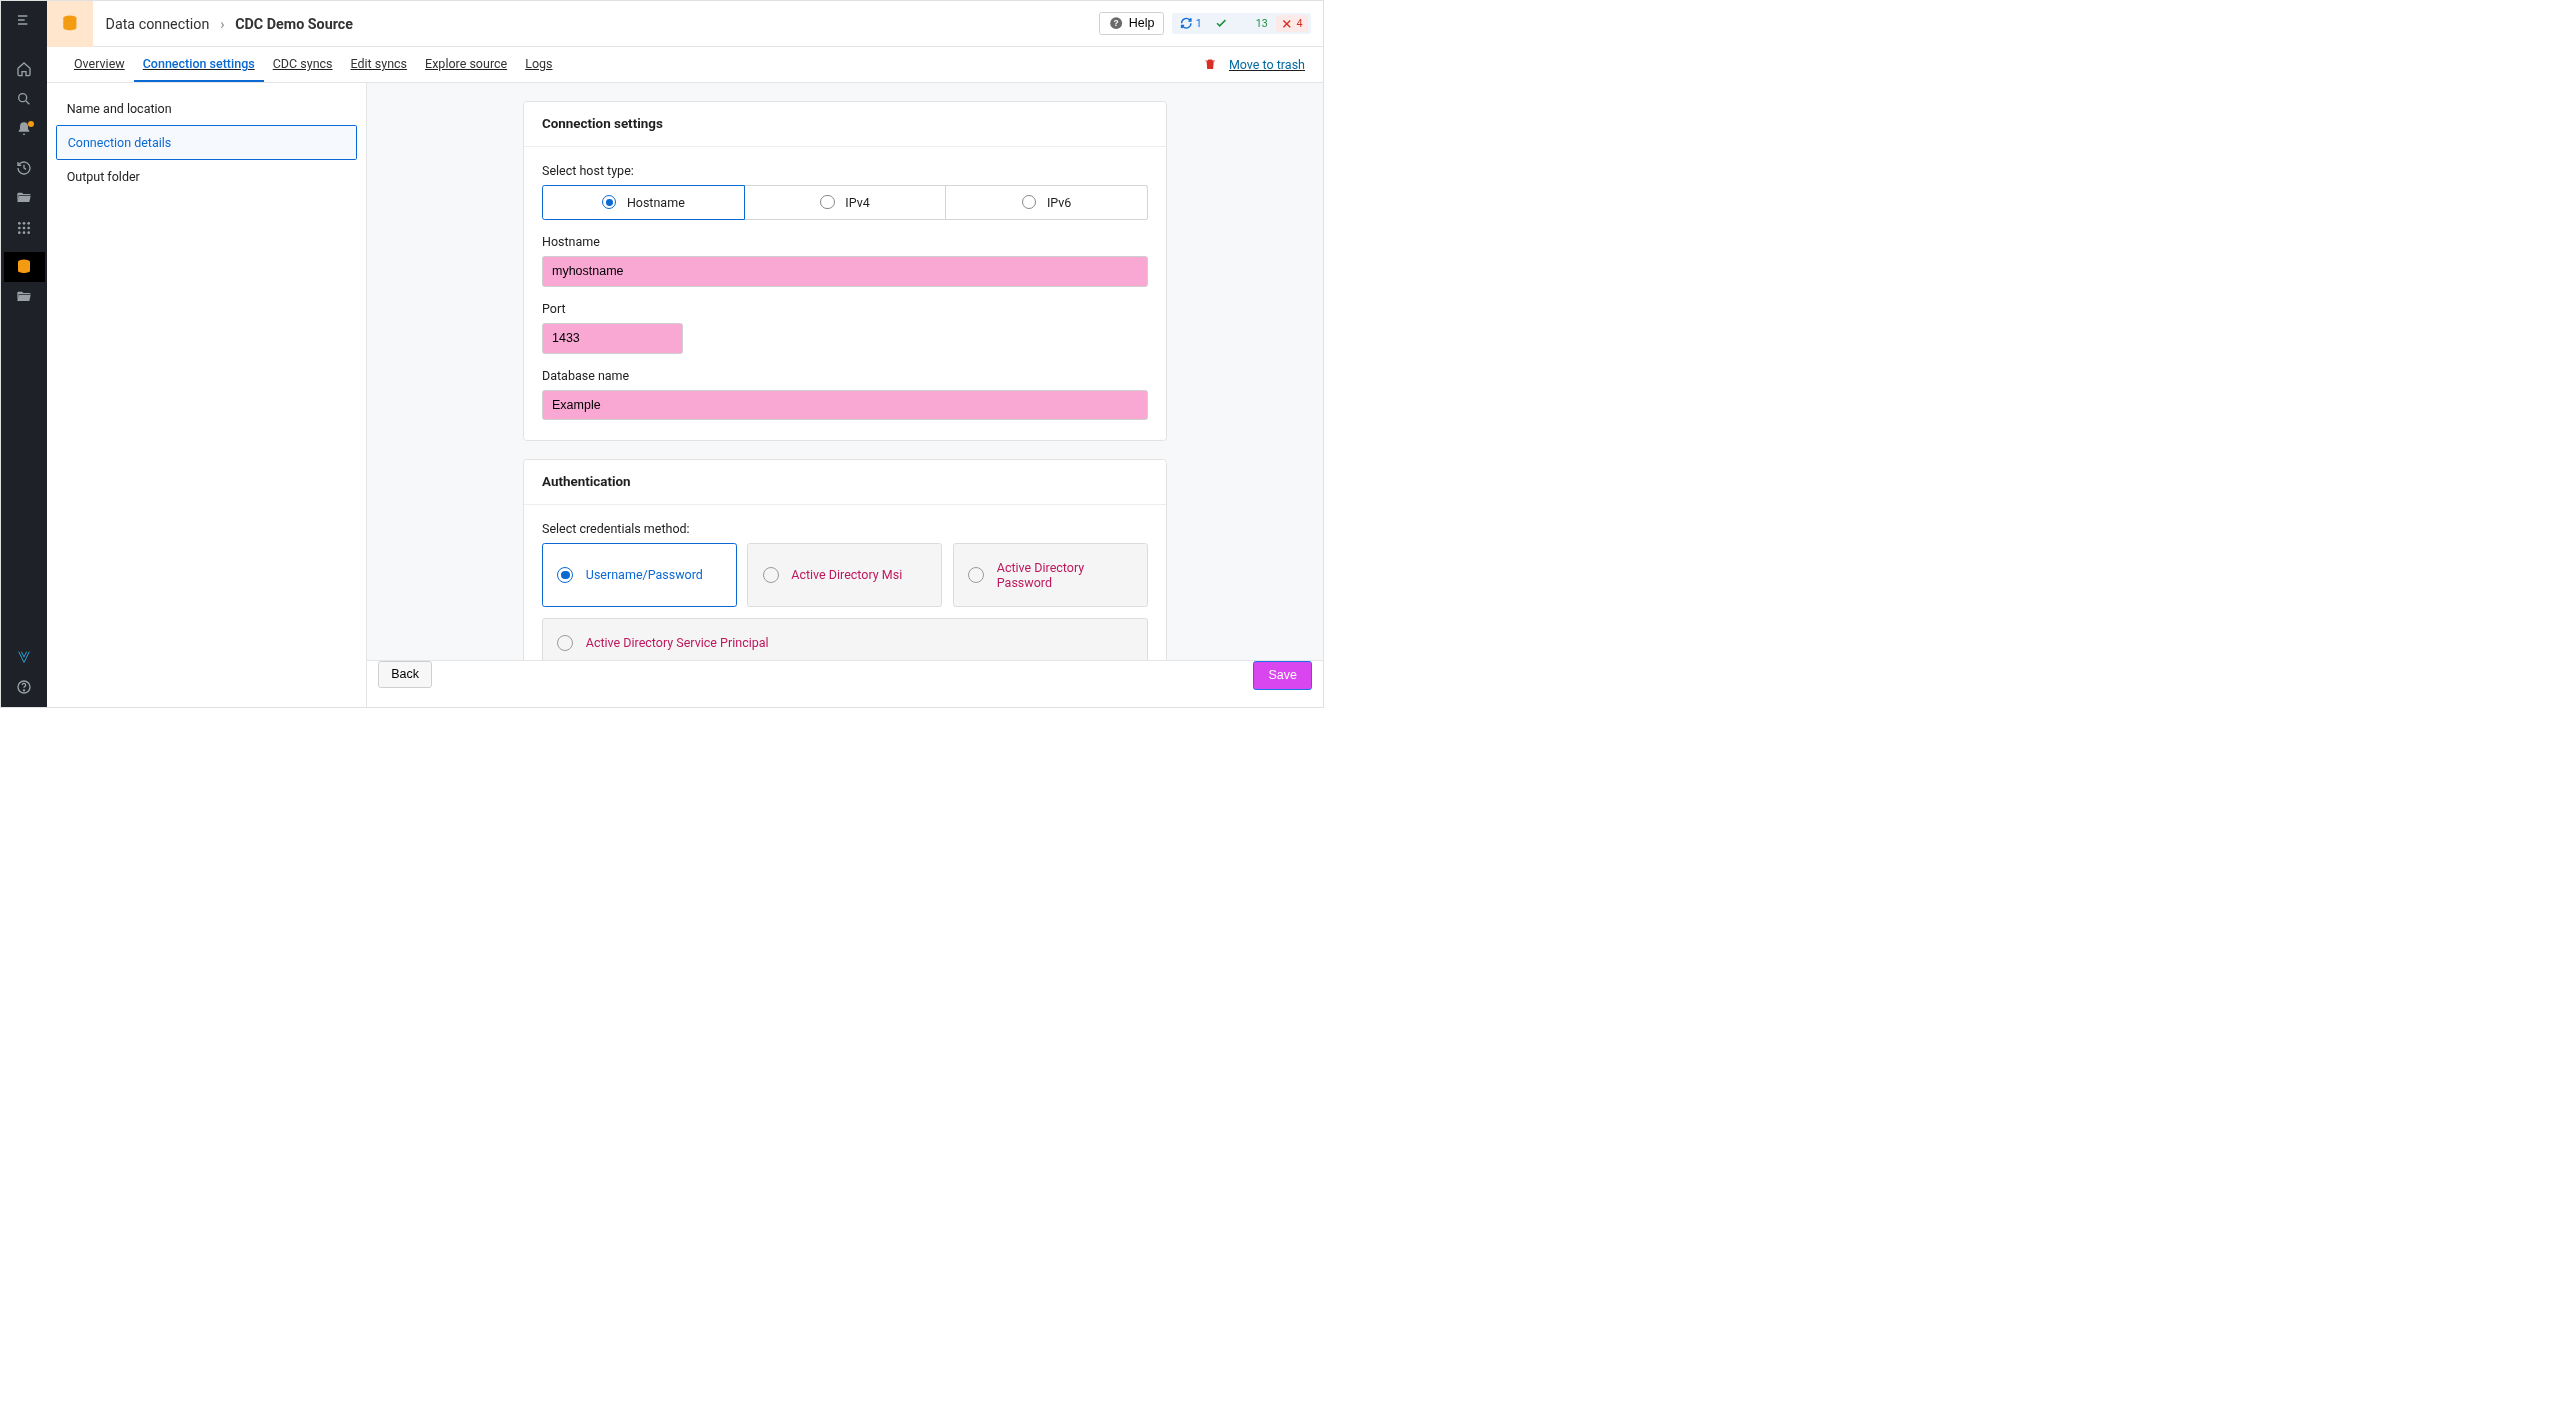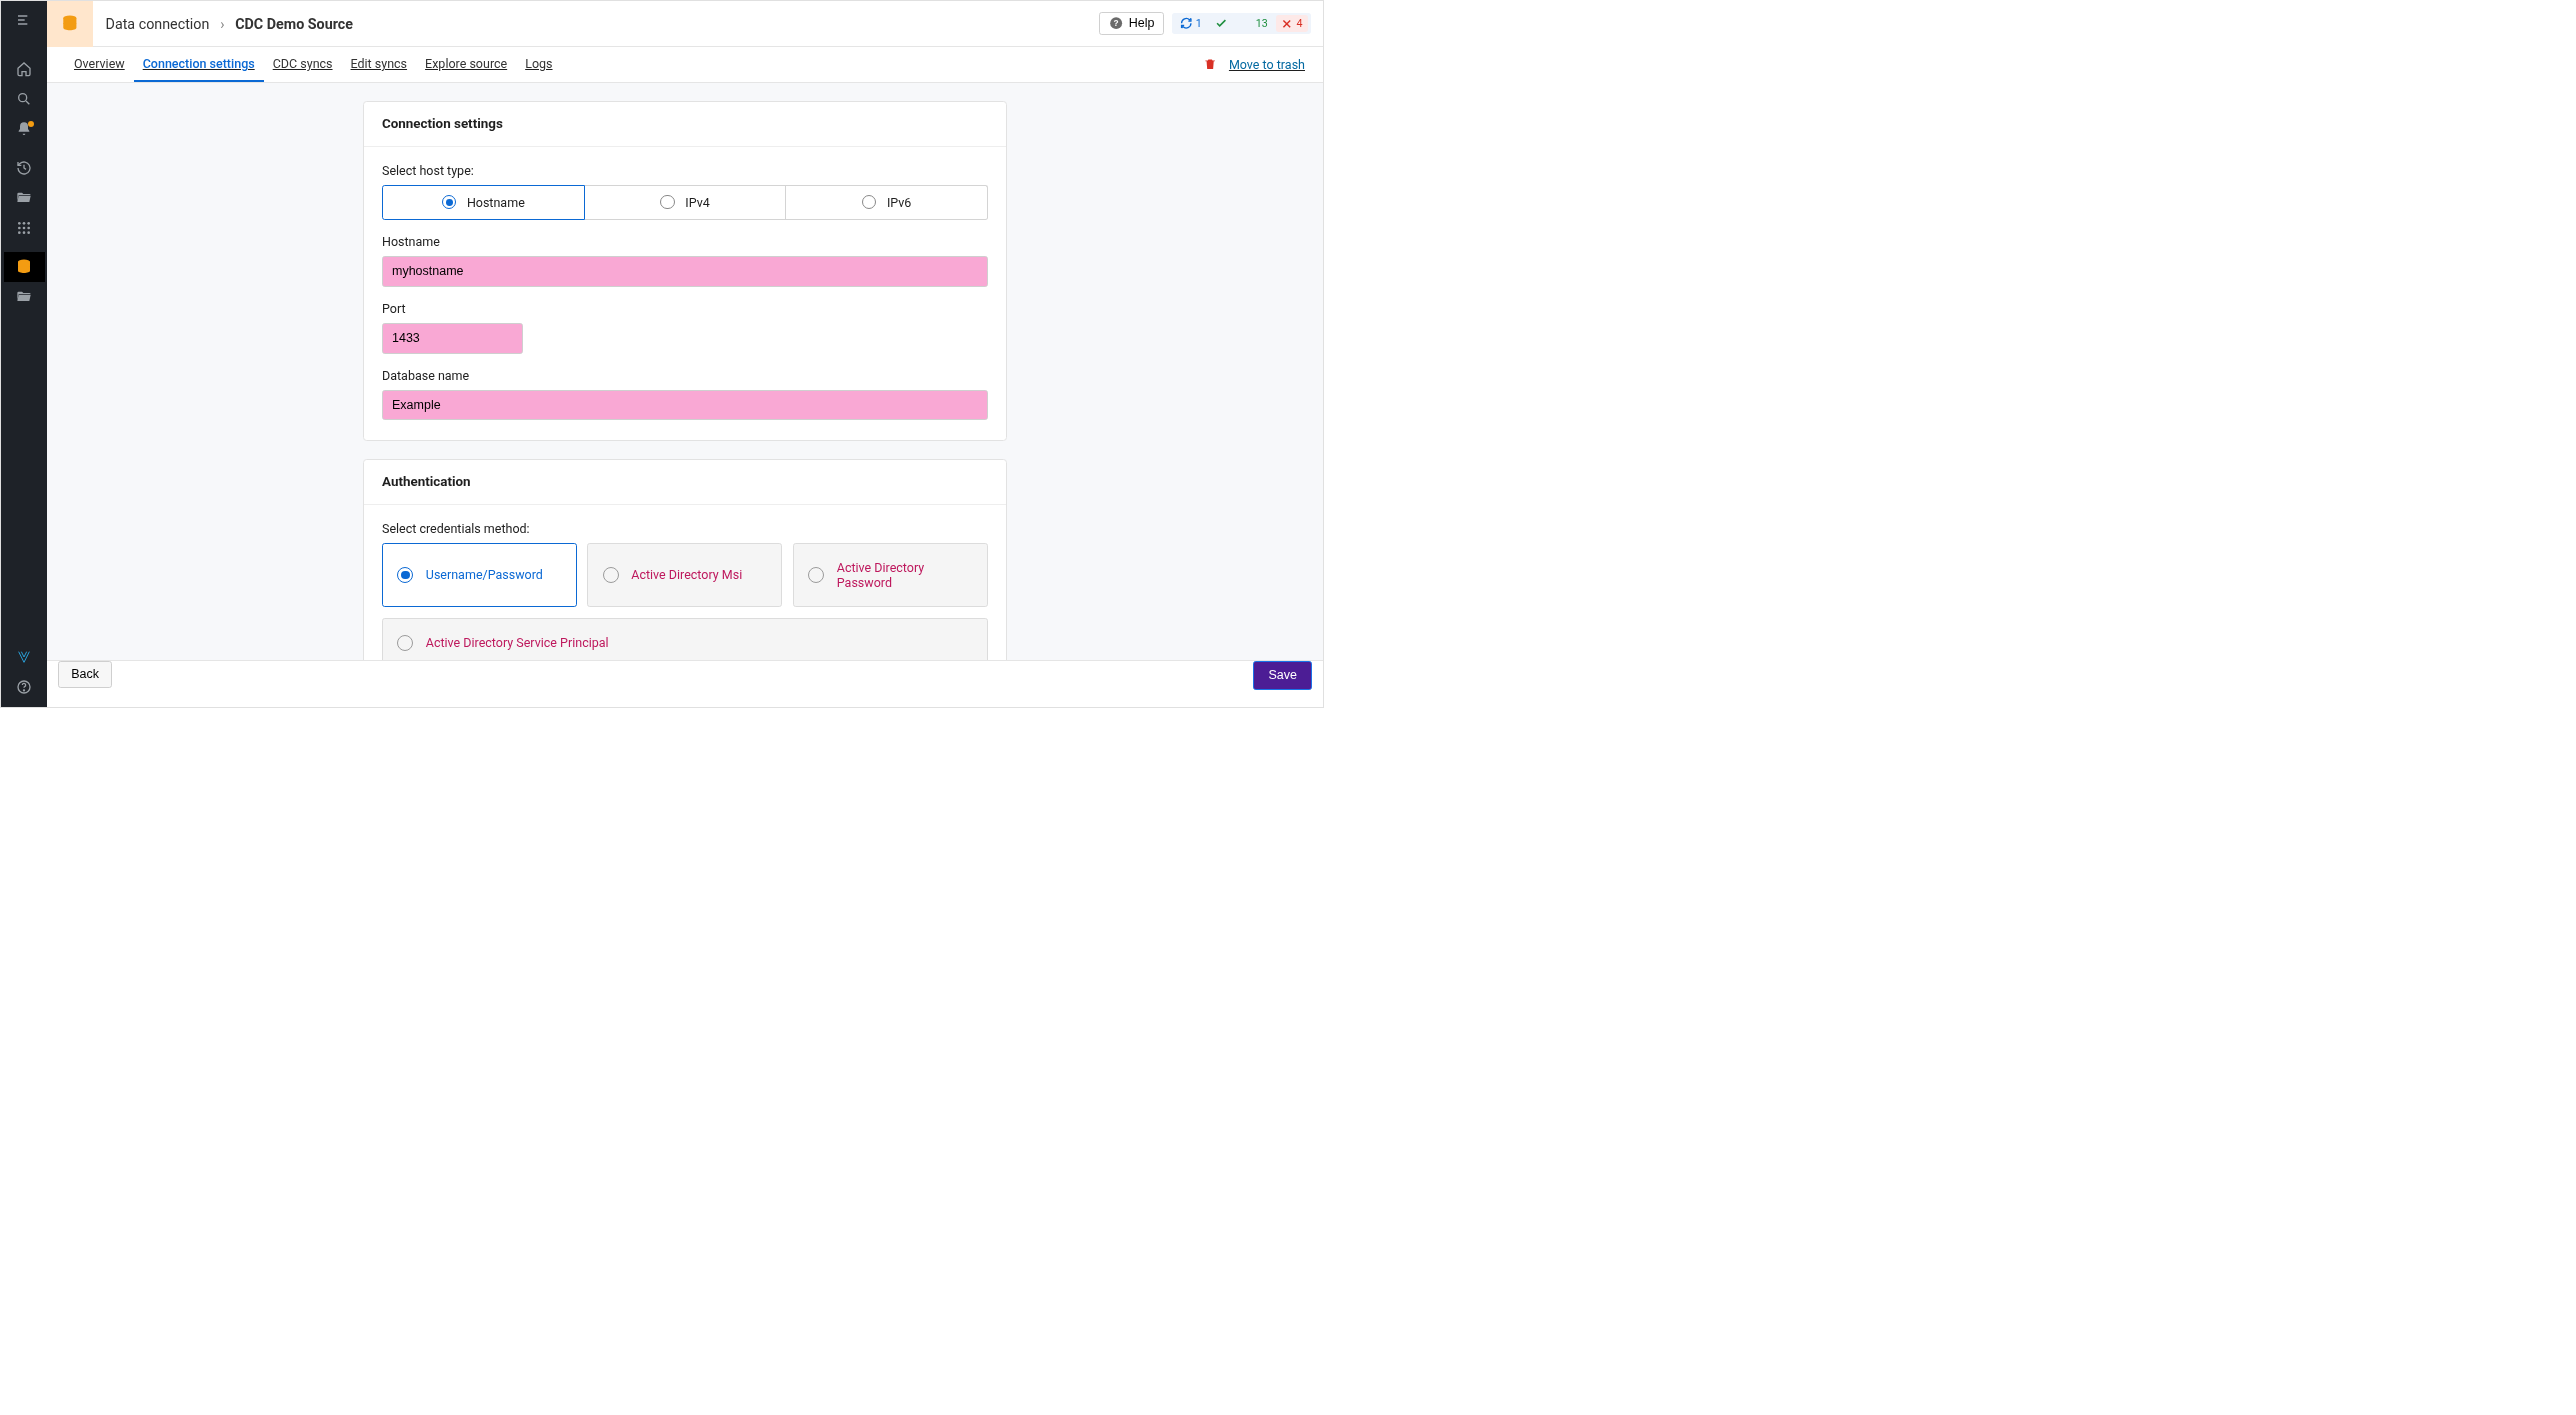--- a/index.html
+++ b/index.html
@@ -207,21 +207,21 @@
 .footer {
   height: 47px; border-top: 0.9px solid #e5e5e5;
   display: flex; align-items: flex-start; padding: 0 10.7px;
   background: #fff;
 }
 .btn {
   border: 0.9px solid #cfcfcf; background: #f7f7f7; padding: 5.4px 12.5px;
   border-radius: 2.7px; cursor: pointer; font-size: 12.5px;
 }
 .btn.primary {
-  background: #4c1d95; color: #fff; border-color: #1a73e8; margin-left: auto;
+  background: #d946ef; color: #fff; border-color: #1a73e8; margin-left: auto;
   padding: 6.3px 14.3px;
 }
 </style>
 </head>
 <body>
 
 <div class="app">
 
   <div class="rail">
     <div class="rail-item">
@@ -361,20 +361,25 @@
       <div class="tab">Logs</div>
       <div class="right">
         <svg width="14.3" height="14.3" viewBox="0 0 24 24" fill="#d93025">
             <path d="M6 7h12l-1 13H7L6 7zm3-3h6l1 2H8l1-2zM4 6h16v1H4z"></path>
           </svg>
         <span>Move to trash</span>
       </div>
     </div>
 
     <div class="content">
+      <div class="side">
+        <div class="side-item">Name and location</div>
+        <div class="side-item selected">Connection details</div>
+        <div class="side-item">Output folder</div>
+      </div>
 
       <div class="canvas">
         <div class="scroll">
 
           <div class="panel">
             <div class="panel-h">Connection settings</div>
             <div class="panel-b">
               <div class="label">Select host type:</div>
               <div class="seggroup">
                 <div class="seg sel">

